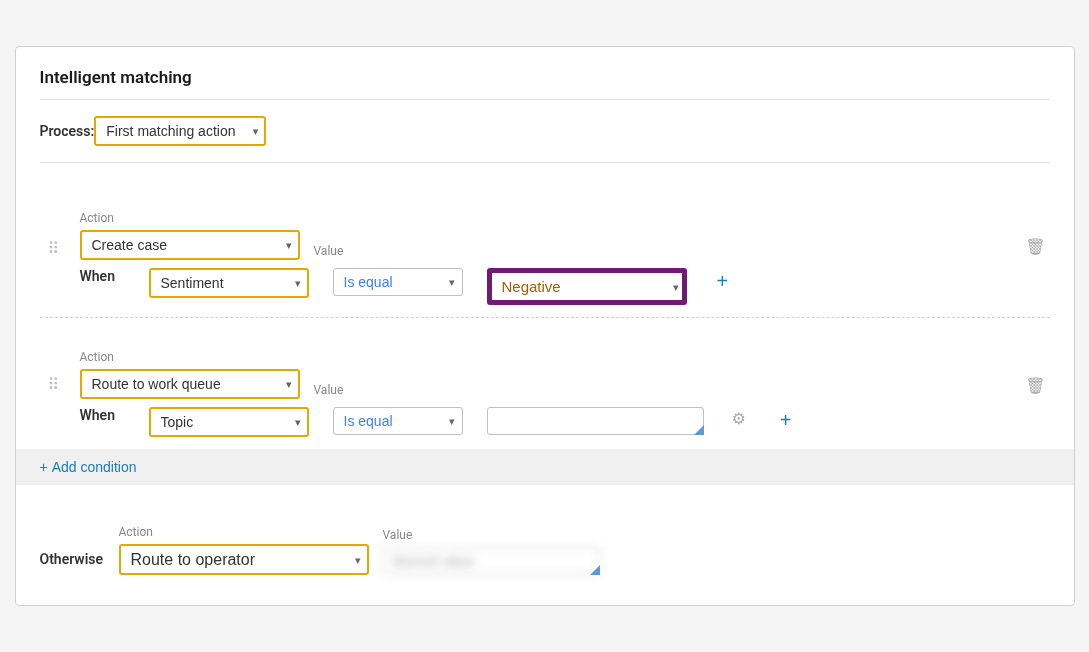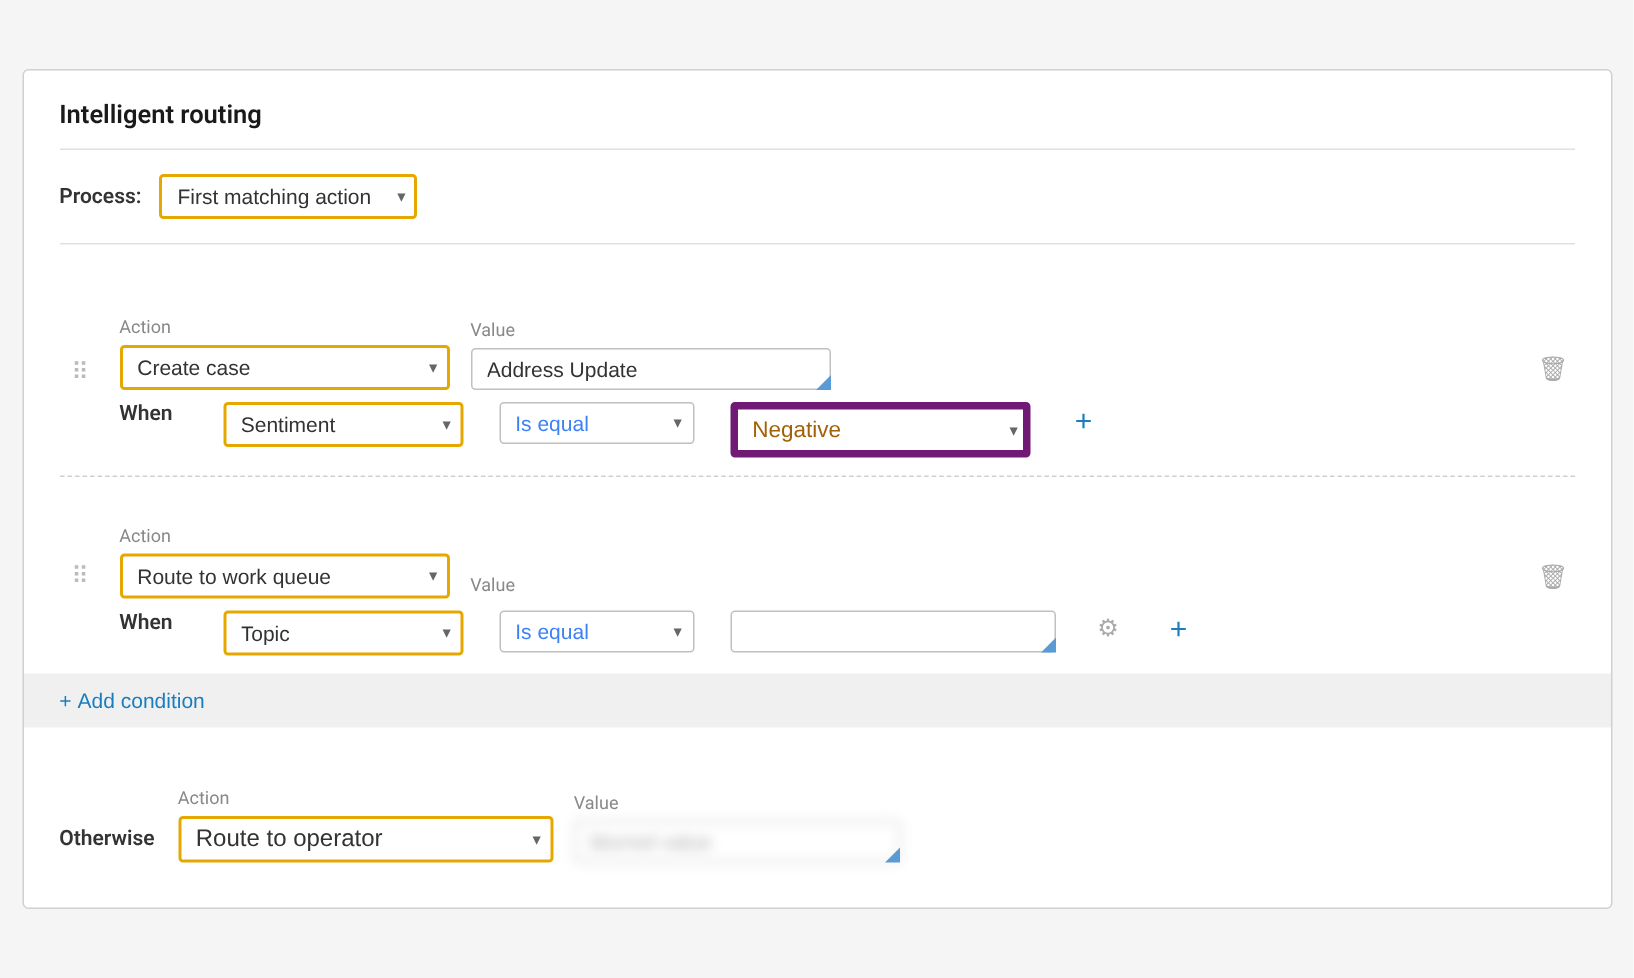--- a/index.html
+++ b/index.html
@@ -23,21 +23,20 @@
       font-size: 17px;
       font-weight: 600;
       color: #1a1a1a;
       margin-bottom: 16px;
       padding-bottom: 12px;
       border-bottom: 1px solid #e0e0e0;
     }
     .process-row {
       display: flex;
       align-items: center;
-      gap: 12px;
       margin-bottom: 6px;
     }
     .process-label {
       font-weight: 600;
       color: #333;
       font-size: 14px;
     }
     .select-outlined {
       border: 2px solid #e6a800;
       border-radius: 3px;
@@ -268,21 +267,21 @@
       appearance: none;
       -webkit-appearance: none;
       cursor: pointer;
       min-width: 250px;
     }
   </style>
 </head>
 <body>
 
 <div class="card">
-  <div class="card-title">Intelligent routing</div>
+  <div class="card-title">Intelligent matching</div>
 
   <div class="process-row">
     <span class="process-label">Process:</span>
     <div class="select-wrapper">
       <select class="select-outlined"><option>First matching action</option><option>All matching actions</option></select>
       <span class="chevron">▾</span>
     </div>
   </div>
 
   <hr class="divider">
@@ -292,24 +291,20 @@
     <div class="action-row-full">
       <div class="action-group">
         <span class="field-label">Action</span>
         <div class="select-wrapper">
           <select class="select-action"><option>Create case</option><option>Route to work queue</option><option>Route to operator</option></select>
           <span class="chevron">▾</span>
         </div>
       </div>
       <div class="action-group">
         <span class="field-label">Value</span>
-        <div class="input-wrapper">
-          <input class="input-value" type="text" value="Address Update" style="">
-          <span class="corner-mark"></span>
-        </div>
       </div>
       <button class="trash-btn">🗑</button>
     </div>
 
     <div class="when-row" style="margin-top:8px;">
       <span class="when-label">When</span>
       <div class="select-wrapper">
         <select class="select-when"><option>Sentiment</option><option>Topic</option><option>Intent</option></select>
         <span class="chevron">▾</span>
       </div>

